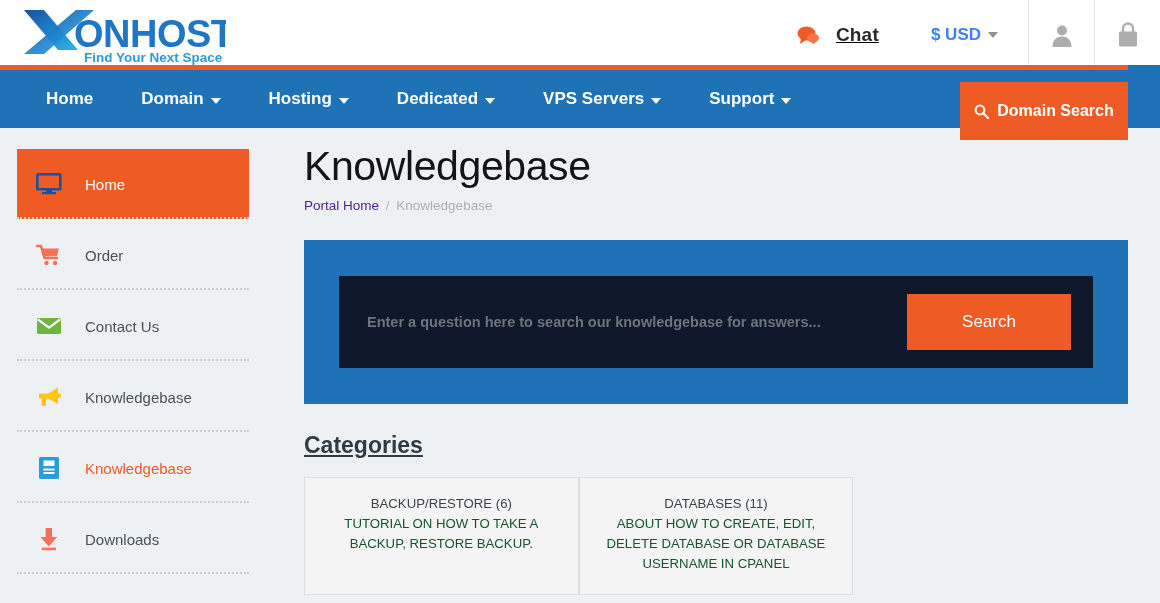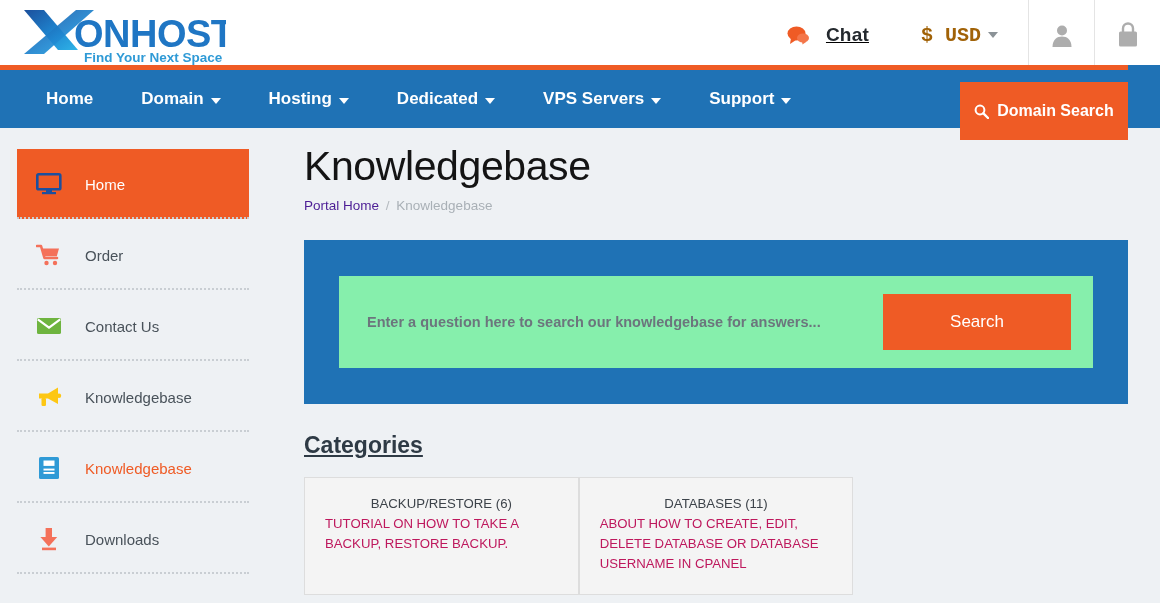--- a/index.html
+++ b/index.html
@@ -39,21 +39,21 @@
     padding: 0 18px;
   }
   .hr-divider { border-left: 1px solid #e4e4e4; }
 
   .chat-item { gap: 16px; padding-right: 34px; text-decoration: underline; }
   .chat-label {
     font-size: 19px; font-weight: bold; color: #24292e;
     letter-spacing: .2px;
   }
   .currency-item { gap: 7px; padding-right: 30px; }
-  .currency-label { font-size: 20px; font-weight: bold; color: #a16207; font-family: Liberation Mono, monospace; }
+  .currency-label { font-size: 17px; font-weight: bold; color: #3b82f6; }
   .caret-dn {
     width: 0; height: 0;
     border-left: 5.5px solid transparent;
     border-right: 5.5px solid transparent;
     border-top: 6px solid #8b9297;
   }
   .icon-cell { width: 66px; padding: 0; }
 
   .header-underline {
     position: absolute; left: 0; bottom: 0;
@@ -149,37 +149,37 @@
   .breadcrumb .sep { color: #b4babf; margin: 0 3px; }
 
   
   .search-panel {
     margin-top: 27px;
     background: #1f72b5;
     height: 164px;
     padding: 36px 35px;
   }
   .search-box {
-    background: #86efac;
+    background: #0f172a;
     height: 92px;
     display: flex; align-items: center;
     padding: 0 0 0 28px;
   }
   .search-input {
     flex: 1;
     border: none; outline: none;
     font-family: "Liberation Sans", sans-serif;
     font-size: 14.5px;
     font-weight: bold;
     color: #6c757d;
     background: transparent;
   }
   .search-input::placeholder { color: #6c757d; opacity: 1; }
   .search-btn {
-    width: 188px; height: 56px;
+    width: 164px; height: 56px;
     margin-right: 22px;
     background: #ef5b25;
     border: none;
     color: #ffffff;
     font-family: "Liberation Sans", sans-serif;
     font-size: 17px;
     cursor: pointer;
   }
 
   
@@ -201,22 +201,23 @@
   .cat-title {
     display: block;
     font-size: 13.2px;
     color: #3d434a;
     text-align: center;
     line-height: 20px;
   }
   .cat-desc {
     display: block;
     font-size: 13.2px;
-    color: #be185d;
+    color: #14532d;
     line-height: 20px;
+    text-align: center;
   }
   .cat-card.tall { min-height: 118px; }
 </style>
 </head>
 <body>
 
 <div class="header">
 
   <div class="logo-wrap">
     <svg class="logo-svg" width="208" height="62" viewBox="0 0 208 62">

